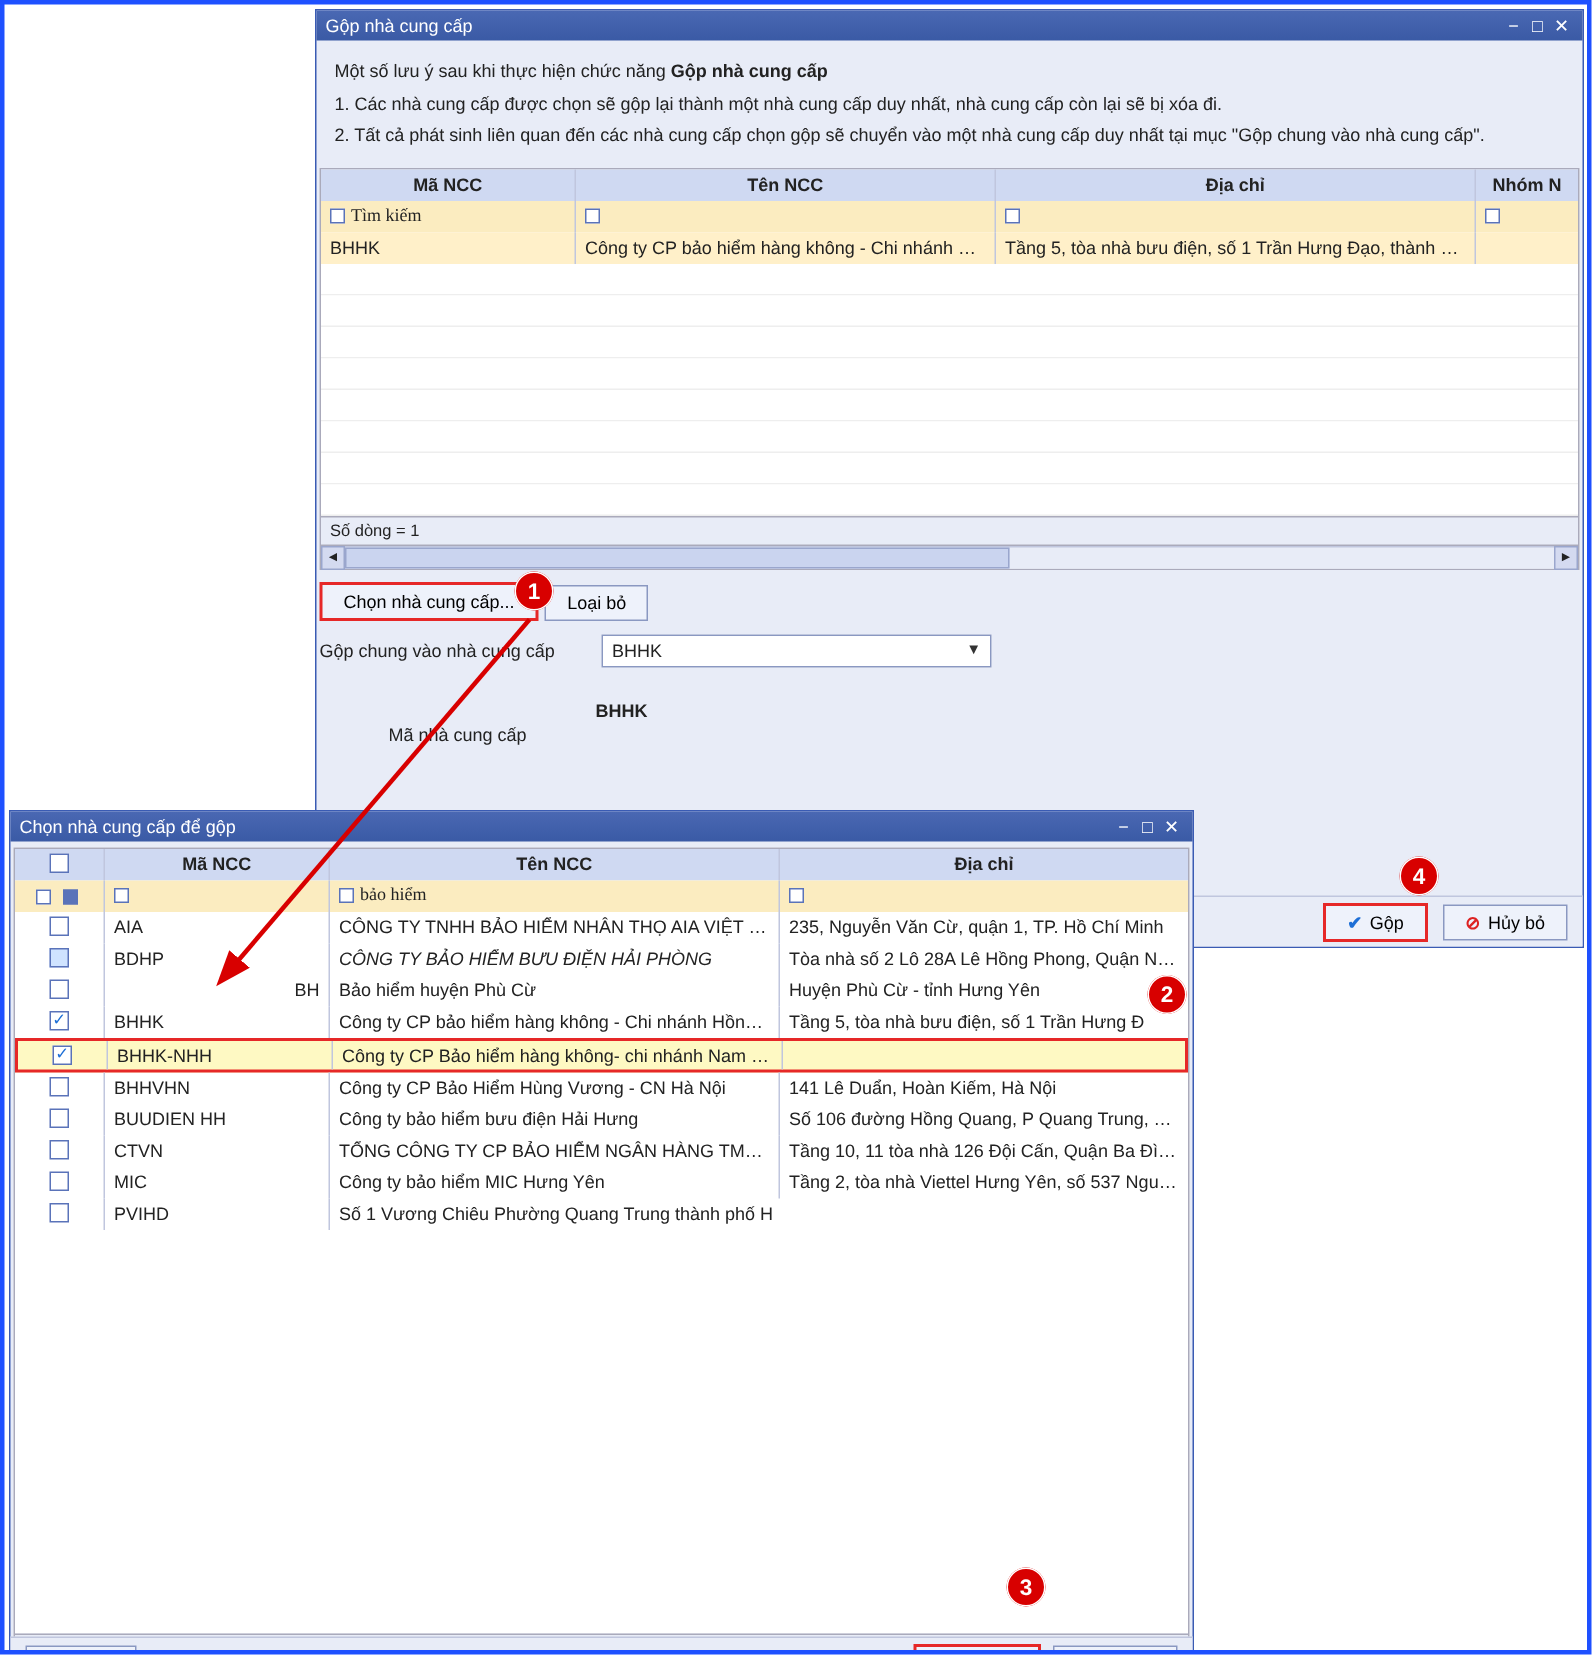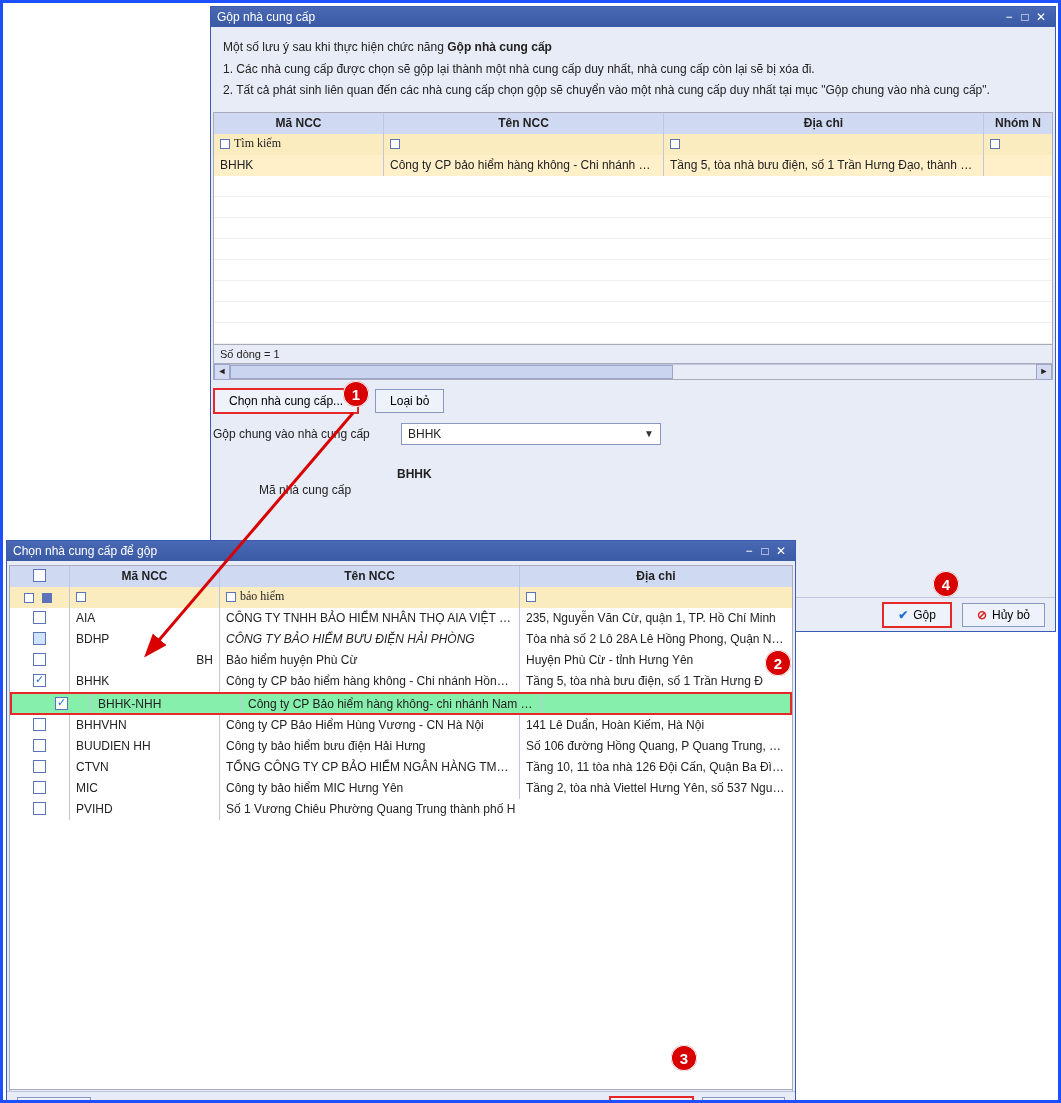--- a/index.html
+++ b/index.html
@@ -39,28 +39,28 @@
   .grid { background:#fff; border:1px solid #aab; margin:4px 2px 0; }
   .ghead, .grow { display:flex; }
   .ghead { background:#cfd9f2; font-weight:bold; height:21px; }
   .gcell { border-right:1px solid #c0c6de; padding:3px 6px; white-space:nowrap; overflow:hidden; text-overflow:ellipsis; }
   .gcell:last-child { border-right:none; }
   .gfrow { display:flex; background:#fbecc0; height:21px; }
   .gfrow .gcell { padding:2px 6px;font-family:Liberation Serif, serif; }
   .filter-box { display:inline-block; width:10px; height:10px; border:1px solid #5a73b9; background:#fff; vertical-align:middle; margin-right:4px; }
   .grow { height:21px; }
   .grow.sel { background:#fff0c9; }
-  .grow.hl { background:#86efac; border:2px solid #e62828; height:23px;padding-left:20px; }
+  .grow.hl { background:#fef9c3; border:2px solid #e62828; height:23px; }
   .gblank { height:21px; background:#fff; border-bottom:1px solid #eee; }
   .status { padding:3px 6px; border-top:1px solid #aab; background:#e8ecf7; font-size:11px; }
   .hscroll { height:16px; background:#e8ecf7; border-top:1px solid #aab; display:flex; }
   .hscroll .sbtn { width:16px; height:16px; background:#d4daf0; border:1px solid #9aa6cd; font-size:9px; text-align:center; line-height:12px; cursor:pointer; }
   .hscroll .strack { flex:1; background:#e8ecf7; border-top:1px solid #c0c6de; position:relative; }
   .hscroll .sthumb { position:absolute; height:14px; top:0; background:#cad4ef; border:1px solid #9aa6cd; }
-  .btnrow { padding:8px 2px 6px; display:flex; gap:16px; align-items:center; }
+  .btnrow { padding:8px 2px 6px; display:flex; gap:4px; align-items:flex-end; }
   .btn { background:#eef2fb; border:1px solid #8a98c1; padding:4px 14px; cursor:pointer; display:inline-flex; align-items:center; gap:5px; font-size:12px; }
   .btn.hilite { border:2px solid #e62828; }
   .formrow { display:flex; align-items:center; gap:8px; padding:3px 2px; }
   .label { width:180px; }
   .combo { border:1px solid #8a98c1; background:#fff; padding:3px 6px; width:260px; display:flex; align-items:center; }
   .combo .cv { flex:1; }
   .combo .carrow { font-size:10px; color:#333; }
   .footer { position:absolute; bottom:0; left:0; right:0; height:34px; background:#e8ecf7; border-top:1px solid #c0c6de; display:flex; align-items:center; padding:0 10px; }
   .footer .spacer { flex:1; }
   .icon { display:inline-block; width:14px; height:14px; vertical-align:middle; }

